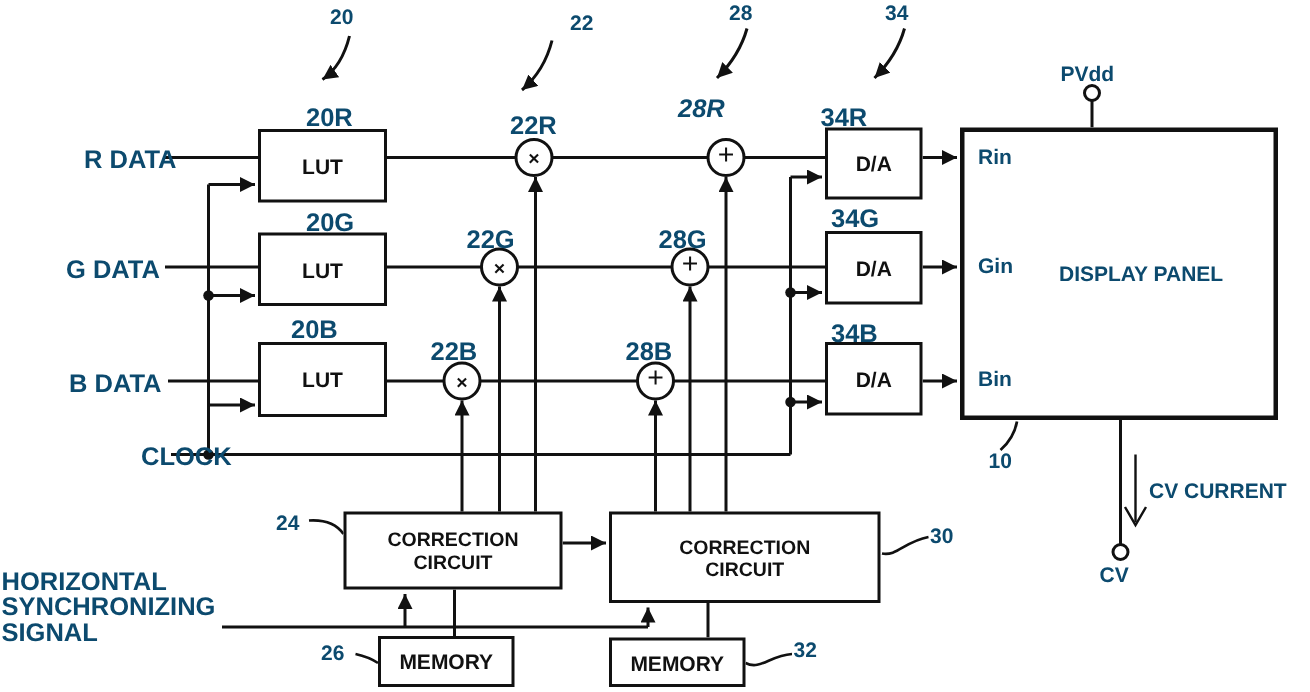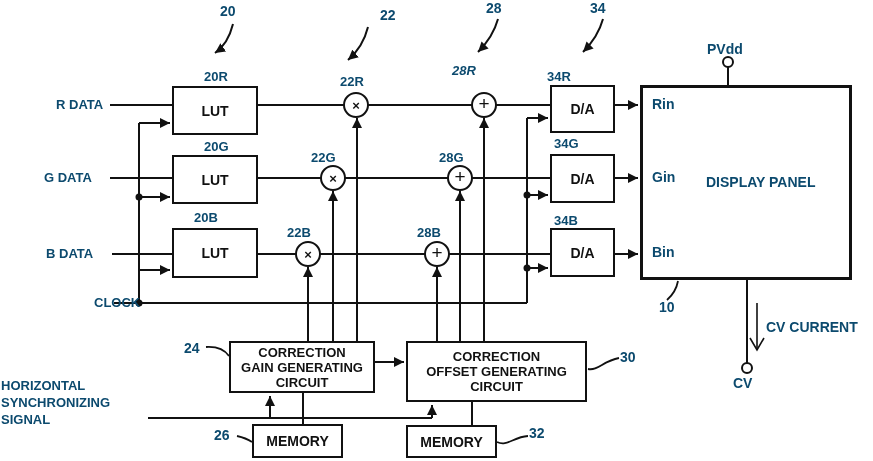--- a/index.html
+++ b/index.html
@@ -1,21 +1,21 @@
 <!DOCTYPE html>
 <html><head>
 <meta charset="utf-8">
 <style>
   html,body{margin:0;padding:0;background:#ffffff;}
   #stage{
     position:relative;width:873px;height:461px;background:#ffffff;overflow:hidden;
     font-family:"Liberation Sans",sans-serif;color:#111;
   }
   .lbl{position:absolute;font-weight:bold;white-space:nowrap;color:#0c4a6e;line-height:1.05;}
-  .f13{font-size:13px;}
+  .f13{font-size:17px;}
   .f14{font-size:14px;}
   .box{
     position:absolute;box-sizing:border-box;border:2px solid #111;background:#fff;
     display:flex;align-items:center;justify-content:center;
     font-weight:bold;color:#111;text-align:center;
   }
   .panel{border-width:3px;}
   .node{
     position:absolute;box-sizing:border-box;width:26px;height:26px;border:2px solid #111;
     border-radius:50%;background:#fff;display:flex;align-items:center;justify-content:center;
@@ -155,29 +155,27 @@
   <div class="lbl f14" style="left:652px;top:170px;">Gin</div>
   <div class="lbl f14" style="left:652px;top:245px;">Bin</div>
   <div class="lbl f14" style="left:706px;top:175px;">DISPLAY PANEL</div>
   <div class="lbl f14" style="left:707px;top:42px;">PVdd</div>
   <div class="lbl f14" style="left:733px;top:376px;">CV</div>
   <div class="lbl f14" style="left:766px;top:320px;">CV CURRENT</div>
 
   <div class="box" style="left:229px;top:341px;width:146px;height:52px;">
     <div class="cctext">
       <div>CORRECTION</div>
-      <div>GAIN GENERATING</div>
       <div>CIRCUIT</div>
     </div>
   </div>
 
   <div class="box" style="left:406px;top:341px;width:181px;height:61px;">
     <div class="cctext">
       <div>CORRECTION</div>
-      <div>OFFSET GENERATING</div>
       <div>CIRCUIT</div>
     </div>
   </div>
 
   <div class="box f14" style="left:252px;top:424px;width:91px;height:34px;">
       <span>MEMORY</span>
     </div>
   <div class="box f14" style="left:406px;top:425px;width:91px;height:33px;">
       <span>MEMORY</span>
     </div>

